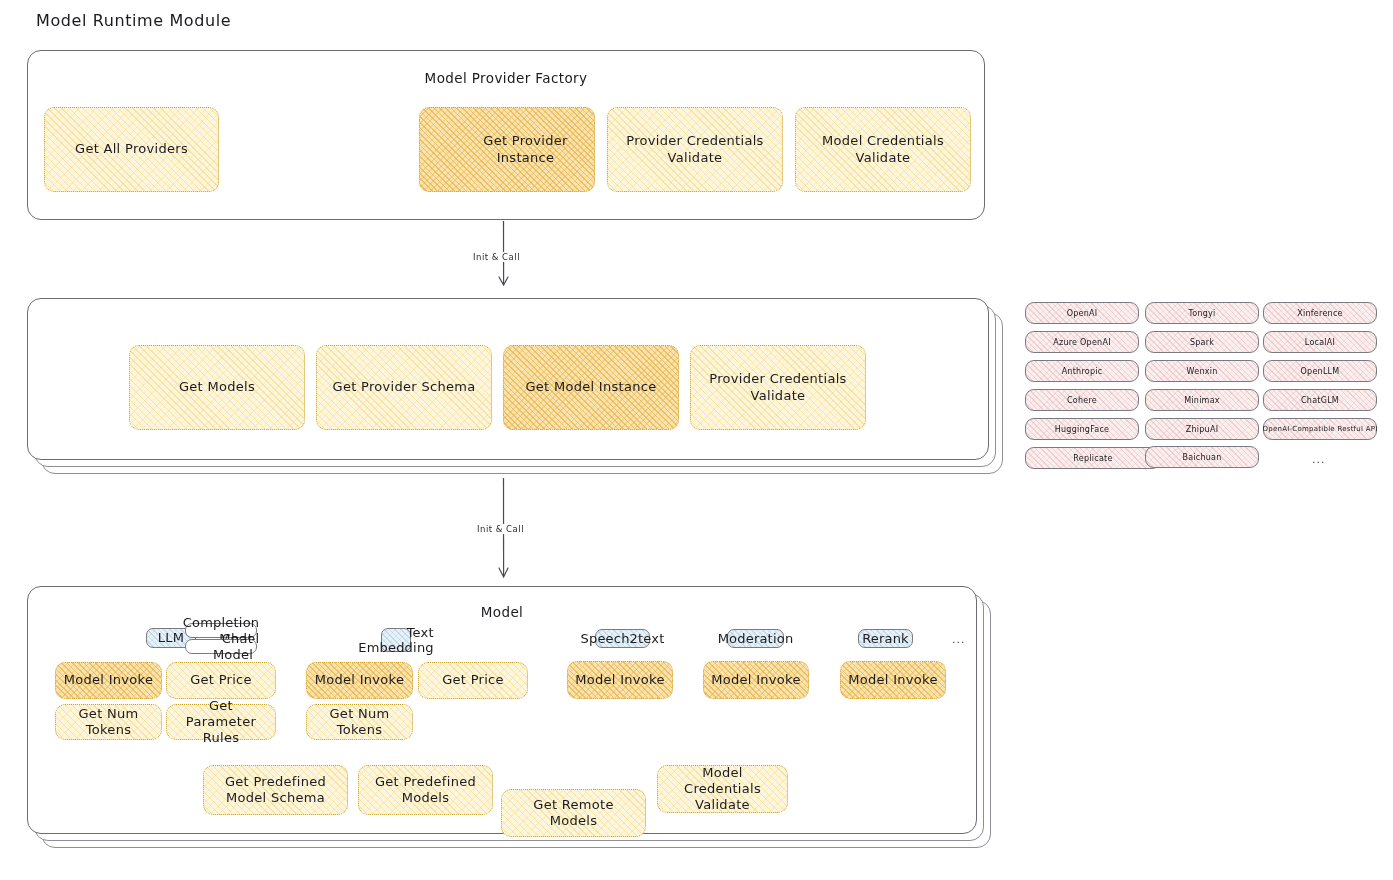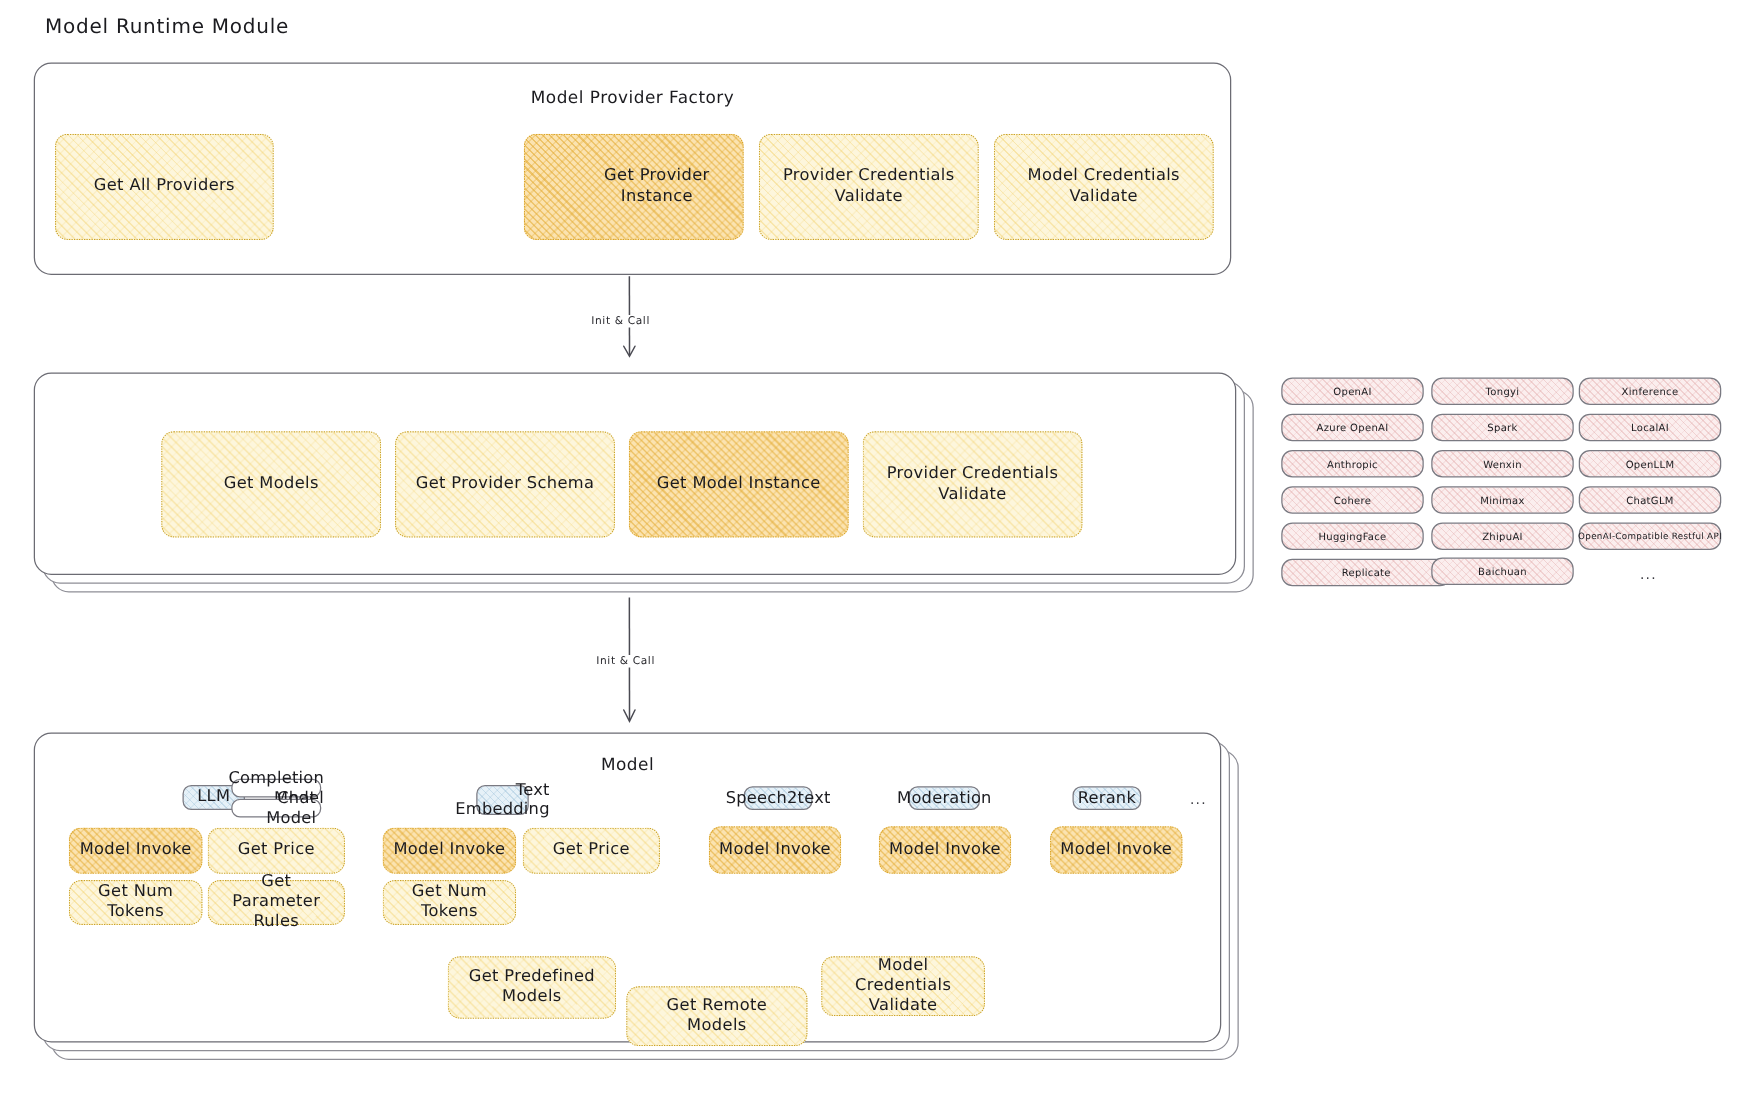--- a/index.html
+++ b/index.html
@@ -192,36 +192,37 @@
 
   <div class="panel-shadow" style="left:41px;top:600px;width:950px;height:248px;"></div>
   <div class="panel-shadow" style="left:34px;top:593px;width:950px;height:248px;"></div>
   <div class="panel" style="left:27px;top:586px;width:950px;height:248px;"></div>
   <div class="panel-title" style="left:27px;top:604px;width:950px;">Model</div>
 
   <div class="tag blue" style="left:146px;top:628px;width:50px;height:20px;">LLM</div>
   <div class="tag white" style="left:185px;top:623px;width:72px;height:15px;">Completion Model</div>
   <div class="tag white" style="left:185px;top:639px;width:72px;height:15px;">Chat Model</div>
 
-  <div class="tag blue" style="left:381px;top:628px;width:42px;height:24px;">Text Embedding</div>
+  <div class="tag blue" style="left:381px;top:628px;width:30px;height:24px;">Text Embedding</div>
   <div class="tag blue" style="left:595px;top:629px;width:55px;height:19px;">Speech2text</div>
   <div class="tag blue" style="left:727px;top:629px;width:57px;height:19px;">Moderation</div>
   <div class="tag blue" style="left:858px;top:629px;width:55px;height:19px;">Rerank</div>
   <div class="ellipsis" style="left:952px;top:633px;">...</div>
 
   <div class="box y-strong small" style="left:55px;top:662px;width:107px;height:37px;">Model Invoke</div>
   <div class="box y-light small" style="left:166px;top:662px;width:110px;height:37px;">Get Price</div>
   <div class="box y-light small" style="left:55px;top:704px;width:107px;height:36px;">Get Num Tokens</div>
   <div class="box y-light small" style="left:166px;top:704px;width:110px;height:36px;">Get Parameter Rules</div>
 
   <div class="box y-strong small" style="left:306px;top:662px;width:107px;height:37px;">Model Invoke</div>
   <div class="box y-light small" style="left:418px;top:662px;width:110px;height:37px;">Get Price</div>
   <div class="box y-light small" style="left:306px;top:704px;width:107px;height:36px;">Get Num Tokens</div>
 
   <div class="box y-strong small" style="left:567px;top:661px;width:106px;height:38px;">Model Invoke</div>
   <div class="box y-strong small" style="left:703px;top:661px;width:106px;height:38px;">Model Invoke</div>
   <div class="box y-strong small" style="left:840px;top:661px;width:106px;height:38px;">Model Invoke</div>
 
+  <div class="box y-light small" style="left:203px;top:765px;width:145px;height:50px;">Get Predefined Model Schema</div>
   <div class="box y-light small" style="left:358px;top:765px;width:135px;height:50px;">Get Predefined Models</div>
   <div class="box y-light small" style="left:501px;top:765px;width:145px;height:48px;margin-top:24px;">Get Remote Models</div>
   <div class="box y-light small" style="left:657px;top:765px;width:131px;height:48px;">Model Credentials Validate</div>
 
 </div>
 
 </body></html>

